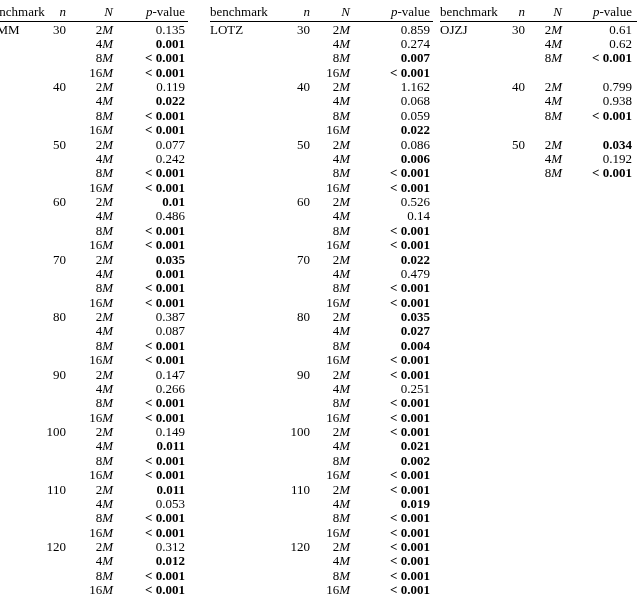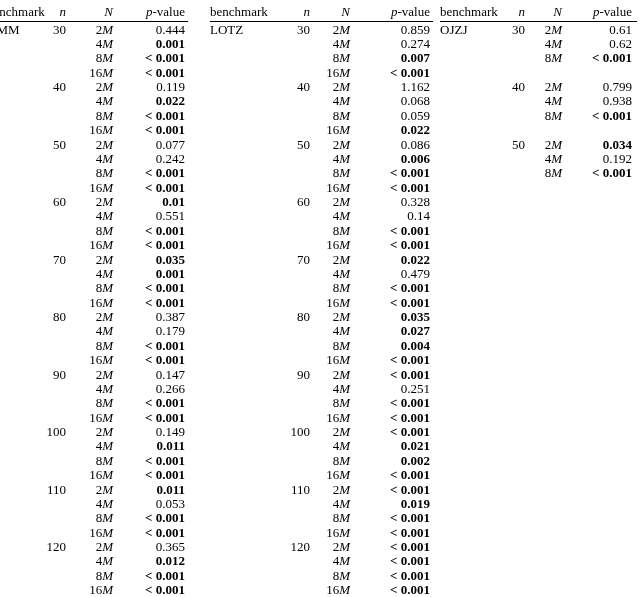--- a/index.html
+++ b/index.html
@@ -41,21 +41,21 @@
     <div class="hdr">
       <div class="cell hcell al">benchmark</div>
       <div class="cell hcell ar it">n</div>
       <div class="cell hcell ar it">N</div>
       <div class="cell hcell ar pc"><span class="it">p</span>-value</div>
     </div>
     <div class="rows">
       <div class="cell al">OMM</div>
       <div class="cell ar">30</div>
       <div class="cell ar">2<span class="mi">M</span></div>
-      <div class="cell ar pc">0.444</div>
+      <div class="cell ar pc">0.135</div>
       <div class="cell al"></div>
       <div class="cell ar"></div>
       <div class="cell ar">4<span class="mi">M</span></div>
       <div class="cell ar pc b">0.001</div>
       <div class="cell al"></div>
       <div class="cell ar"></div>
       <div class="cell ar">8<span class="mi">M</span></div>
       <div class="cell ar pc b">&lt; 0.001</div>
       <div class="cell al"></div>
       <div class="cell ar"></div>
@@ -93,21 +93,21 @@
       <div class="cell ar"></div>
       <div class="cell ar">16<span class="mi">M</span></div>
       <div class="cell ar pc b">&lt; 0.001</div>
       <div class="cell al"></div>
       <div class="cell ar">60</div>
       <div class="cell ar">2<span class="mi">M</span></div>
       <div class="cell ar pc b">0.01</div>
       <div class="cell al"></div>
       <div class="cell ar"></div>
       <div class="cell ar">4<span class="mi">M</span></div>
-      <div class="cell ar pc">0.551</div>
+      <div class="cell ar pc">0.486</div>
       <div class="cell al"></div>
       <div class="cell ar"></div>
       <div class="cell ar">8<span class="mi">M</span></div>
       <div class="cell ar pc b">&lt; 0.001</div>
       <div class="cell al"></div>
       <div class="cell ar"></div>
       <div class="cell ar">16<span class="mi">M</span></div>
       <div class="cell ar pc b">&lt; 0.001</div>
       <div class="cell al"></div>
       <div class="cell ar">70</div>
@@ -125,21 +125,21 @@
       <div class="cell ar"></div>
       <div class="cell ar">16<span class="mi">M</span></div>
       <div class="cell ar pc b">&lt; 0.001</div>
       <div class="cell al"></div>
       <div class="cell ar">80</div>
       <div class="cell ar">2<span class="mi">M</span></div>
       <div class="cell ar pc">0.387</div>
       <div class="cell al"></div>
       <div class="cell ar"></div>
       <div class="cell ar">4<span class="mi">M</span></div>
-      <div class="cell ar pc">0.179</div>
+      <div class="cell ar pc">0.087</div>
       <div class="cell al"></div>
       <div class="cell ar"></div>
       <div class="cell ar">8<span class="mi">M</span></div>
       <div class="cell ar pc b">&lt; 0.001</div>
       <div class="cell al"></div>
       <div class="cell ar"></div>
       <div class="cell ar">16<span class="mi">M</span></div>
       <div class="cell ar pc b">&lt; 0.001</div>
       <div class="cell al"></div>
       <div class="cell ar">90</div>
@@ -185,21 +185,21 @@
       <div class="cell ar"></div>
       <div class="cell ar">8<span class="mi">M</span></div>
       <div class="cell ar pc b">&lt; 0.001</div>
       <div class="cell al"></div>
       <div class="cell ar"></div>
       <div class="cell ar">16<span class="mi">M</span></div>
       <div class="cell ar pc b">&lt; 0.001</div>
       <div class="cell al"></div>
       <div class="cell ar">120</div>
       <div class="cell ar">2<span class="mi">M</span></div>
-      <div class="cell ar pc">0.365</div>
+      <div class="cell ar pc">0.312</div>
       <div class="cell al"></div>
       <div class="cell ar"></div>
       <div class="cell ar">4<span class="mi">M</span></div>
       <div class="cell ar pc b">0.012</div>
       <div class="cell al"></div>
       <div class="cell ar"></div>
       <div class="cell ar">8<span class="mi">M</span></div>
       <div class="cell ar pc b">&lt; 0.001</div>
       <div class="cell al"></div>
       <div class="cell ar"></div>
@@ -259,21 +259,21 @@
       <div class="cell ar"></div>
       <div class="cell ar">8<span class="mi">M</span></div>
       <div class="cell ar pc b">&lt; 0.001</div>
       <div class="cell al"></div>
       <div class="cell ar"></div>
       <div class="cell ar">16<span class="mi">M</span></div>
       <div class="cell ar pc b">&lt; 0.001</div>
       <div class="cell al"></div>
       <div class="cell ar">60</div>
       <div class="cell ar">2<span class="mi">M</span></div>
-      <div class="cell ar pc">0.328</div>
+      <div class="cell ar pc">0.526</div>
       <div class="cell al"></div>
       <div class="cell ar"></div>
       <div class="cell ar">4<span class="mi">M</span></div>
       <div class="cell ar pc">0.14</div>
       <div class="cell al"></div>
       <div class="cell ar"></div>
       <div class="cell ar">8<span class="mi">M</span></div>
       <div class="cell ar pc b">&lt; 0.001</div>
       <div class="cell al"></div>
       <div class="cell ar"></div>

